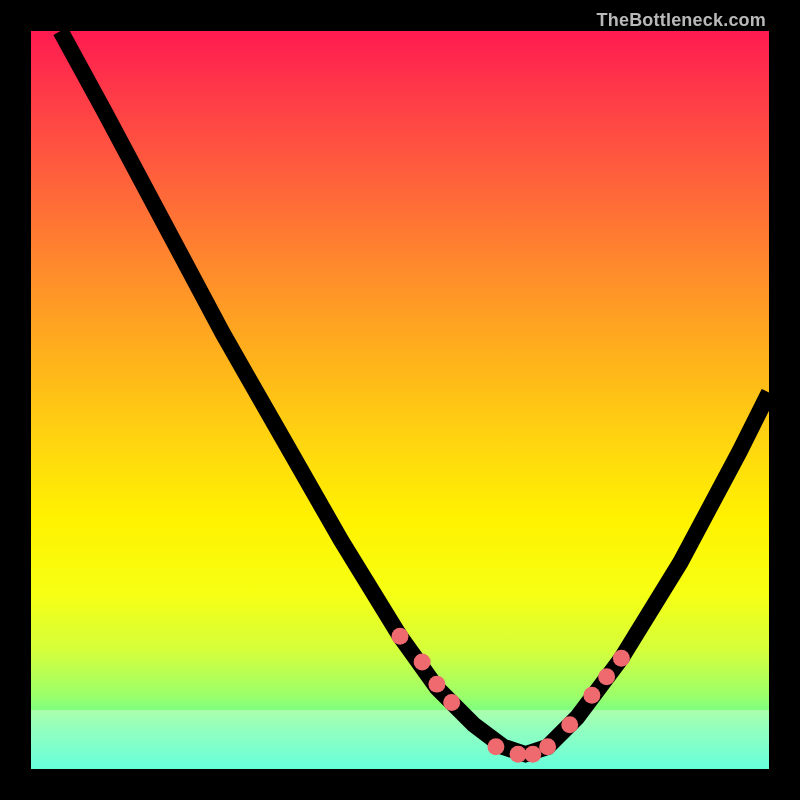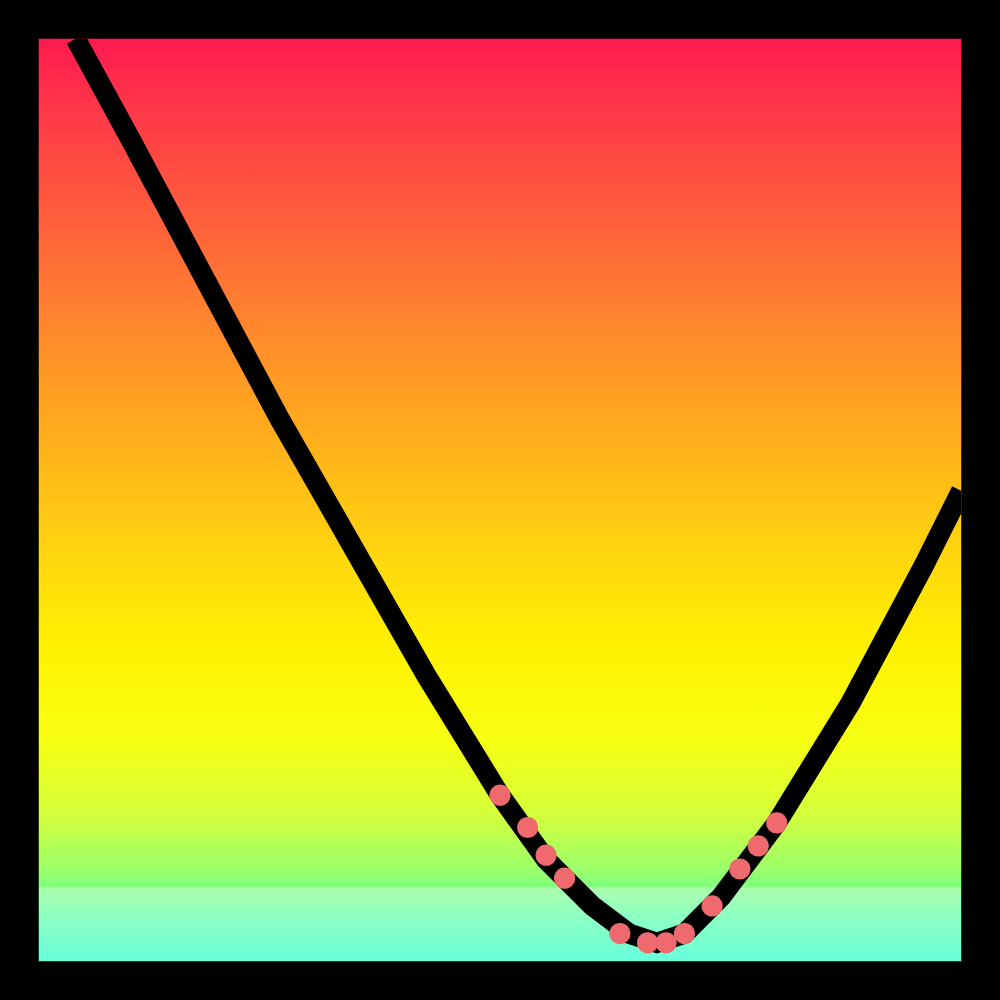--- a/index.html
+++ b/index.html
@@ -24,20 +24,21 @@
   .curve{fill:none;stroke:#000;stroke-width:2.2;}
   .dot{fill:#ee6a6e;}
   .glow{fill:#fff;opacity:.35;}
 </style>
 </head>
 <body>
 
 <div class="frame">
   <div class="plot-bg"></div>
 
+  <div class="attrib">TheBottleneck.com</div>
 
   <svg class="chart" viewBox="0 0 100 100" preserveAspectRatio="none">
 
     <rect id="glow" class="glow" x="0" width="100" y="92" height="8"></rect>
 
     <path id="curve" class="curve" d="M 4 0 L 10 11 L 18 26 L 26 41 L 34 55 L 42 69 L 50 82 L 55 89 L 60 94 L 64 97 L 67 98 L 70 97 L 74 93 L 80 85 L 88 72 L 96 57 L 100 49"></path>
 
     <g id="dots">
         <circle cx="50" cy="82" r="1.15" class="dot"></circle>
         <circle cx="53" cy="85.5" r="1.15" class="dot"></circle>

